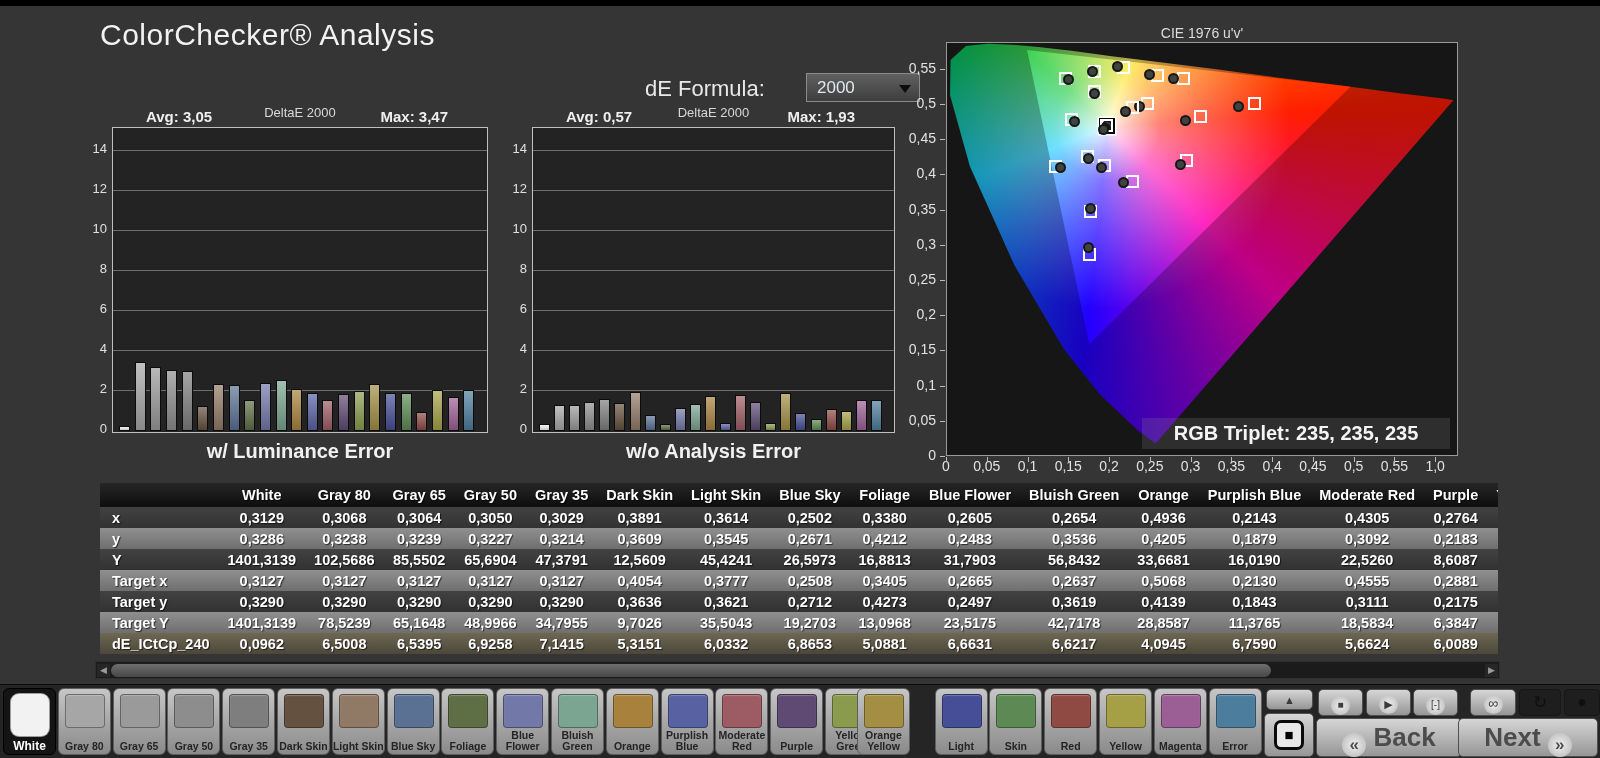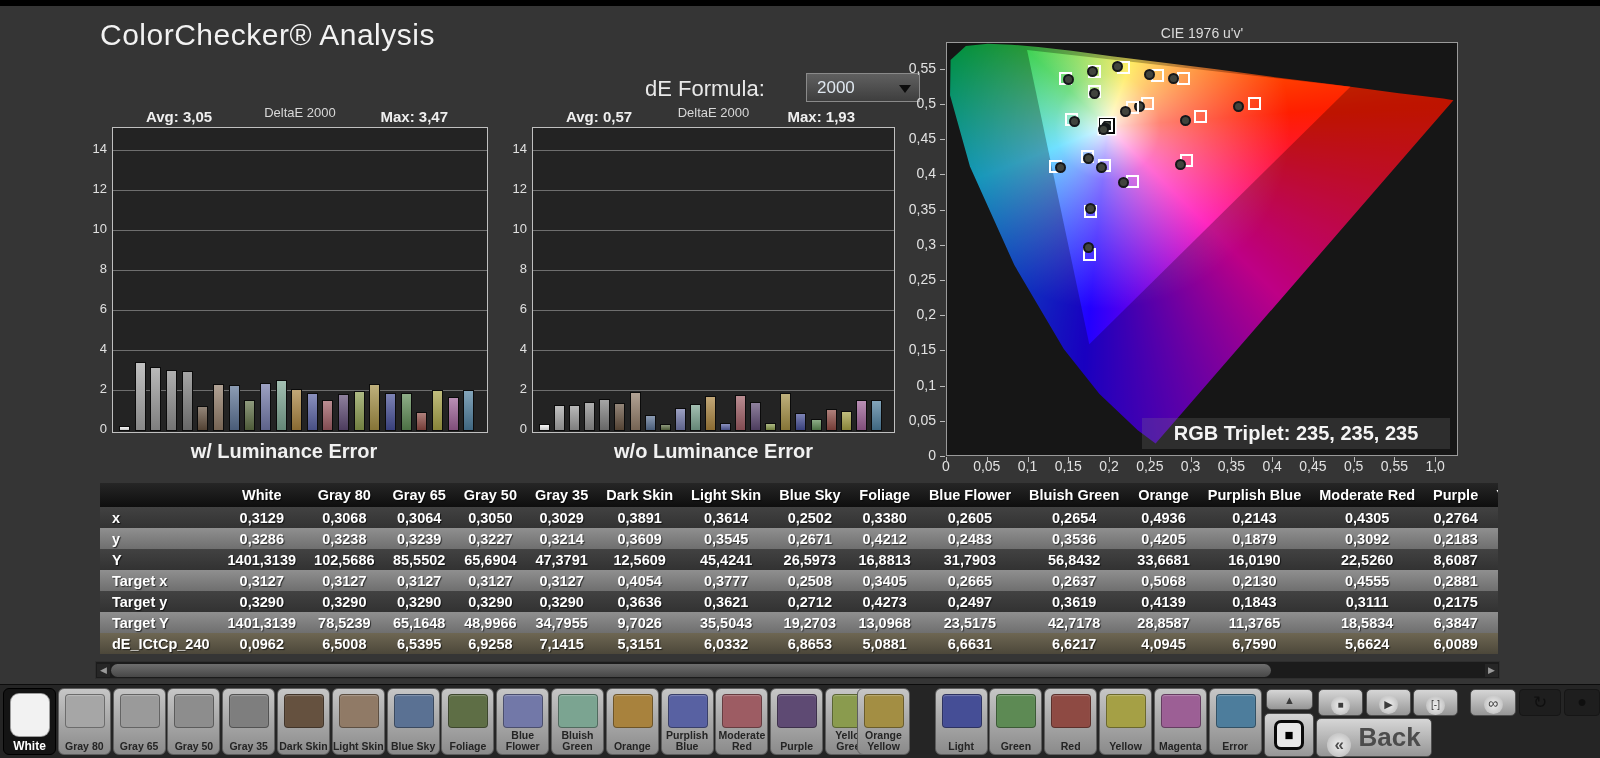--- a/index.html
+++ b/index.html
@@ -138,21 +138,21 @@
     <div class="bar" style="left: 225.13px; height: 37px; background-color: rgb(94, 74, 115);"></div>
     <div class="bar" style="left: 240.783px; height: 40px; background-color: rgb(138, 155, 78);"></div>
     <div class="bar" style="left: 256.435px; height: 47px; background-color: rgb(163, 142, 67);"></div>
     <div class="bar" style="left: 272.087px; height: 38px; background-color: rgb(69, 78, 150);"></div>
     <div class="bar" style="left: 287.739px; height: 38px; background-color: rgb(93, 138, 84);"></div>
     <div class="bar" style="left: 303.391px; height: 19px; background-color: rgb(142, 74, 67);"></div>
     <div class="bar" style="left: 319.043px; height: 41px; background-color: rgb(165, 160, 69);"></div>
     <div class="bar" style="left: 334.696px; height: 34px; background-color: rgb(156, 95, 149);"></div>
     <div class="bar" style="left: 350.348px; height: 41px; background-color: rgb(77, 125, 156);"></div>
   </div>
-<div class="chart-caption" style="left:96px;top:440px;width:376px;">w/ Luminance Error</div>
+<div class="chart-caption" style="left:112px;top:440px;width:376px;">w/ Luminance Error</div>
 
 <div class="abs chart-stats" style="left:532px;top:108px;width:363px;">
   <span class="avg">Avg: 0,57</span>
   <span class="formula">DeltaE 2000</span>
   <span class="max">Max: 1,93</span>
 </div>
 <div class="plot" id="plot2" style="left:532px;top:127px;width:363px;height:306px;">
     <div class="ytick" style="left: -34px; top: 293px;">0</div>
     <div class="gridline" style="top: 262px;"></div>
     <div class="ytick" style="left: -34px; top: 253px;">2</div>
@@ -185,21 +185,21 @@
     <div class="bar" style="left: 217.217px; height: 29px; background-color: rgb(94, 74, 115);"></div>
     <div class="bar" style="left: 232.304px; height: 8px; background-color: rgb(138, 155, 78);"></div>
     <div class="bar" style="left: 247.391px; height: 38px; background-color: rgb(163, 142, 67);"></div>
     <div class="bar" style="left: 262.478px; height: 18px; background-color: rgb(69, 78, 150);"></div>
     <div class="bar" style="left: 277.565px; height: 12px; background-color: rgb(93, 138, 84);"></div>
     <div class="bar" style="left: 292.652px; height: 22px; background-color: rgb(142, 74, 67);"></div>
     <div class="bar" style="left: 307.739px; height: 20px; background-color: rgb(165, 160, 69);"></div>
     <div class="bar" style="left: 322.826px; height: 31px; background-color: rgb(156, 95, 149);"></div>
     <div class="bar" style="left: 337.913px; height: 31px; background-color: rgb(77, 125, 156);"></div>
   </div>
-<div class="chart-caption" style="left:532px;top:440px;width:363px;">w/o Luminance Error</div>
+<div class="chart-caption" style="left:532px;top:440px;width:363px;">w/o Analysis Error</div>
 
 <div class="abs" id="cie-title">CIE 1976 u'v'</div>
 <div class="abs" id="cie-plot">
   <div class="cie-layer cie-base"></div>
   <div class="cie-layer cie-gamut"></div>
   <div id="cie-points">
       <div class="tgt" style="left: 153.288px; top: 76.2645px;"></div>
       <div class="sel-sq" style="left: 152.288px; top: 75.2645px;"></div>
       <div class="meas" style="left: 154.524px; top: 77.3943px;"></div>
       <div class="tgt" style="left: 153.288px; top: 76.2645px;"></div>
@@ -538,21 +538,21 @@
       <div class="patch-btn" style="left: 857px;">
         <div class="sw" style="background: rgb(163, 142, 67);"></div>
         <div class="lbl">Orange Yellow</div>
       </div>
       <div class="patch-btn" style="left: 934.6px;">
         <div class="sw" style="background: rgb(69, 78, 150);"></div>
         <div class="lbl">Light</div>
       </div>
       <div class="patch-btn" style="left: 989.4px;">
         <div class="sw" style="background: rgb(93, 138, 84);"></div>
-        <div class="lbl">Green</div>
+        <div class="lbl">Skin</div>
       </div>
       <div class="patch-btn" style="left: 1044.2px;">
         <div class="sw" style="background: rgb(142, 74, 67);"></div>
         <div class="lbl">Red</div>
       </div>
       <div class="patch-btn" style="left: 1099px;">
         <div class="sw" style="background: rgb(165, 160, 69);"></div>
         <div class="lbl">Yellow</div>
       </div>
       <div class="patch-btn" style="left: 1153.8px;">
@@ -570,17 +570,21 @@
     <span style="display:inline-block;margin-top:6px;width:30px;height:30px;border:3px solid #0a0a0a;border-radius:7px;background:#e8e8e8;line-height:24px;font-size:15px;color:#000;">■</span>
   </div>
 
   <div class="ctl" style="left:1318px;top:4px;width:45px;height:27px;line-height:25px;"><span class="cir" style="width:19px;height:19px;line-height:18px;font-size:10px;">■</span></div>
   <div class="ctl" style="left:1366px;top:4px;width:45px;height:27px;line-height:25px;"><span class="cir" style="width:19px;height:19px;line-height:18px;font-size:11px;">▶</span></div>
   <div class="ctl" style="left:1413px;top:4px;width:45px;height:27px;line-height:25px;"><span class="cir" style="width:19px;height:19px;line-height:17px;font-size:10px;">[-]</span></div>
   <div class="ctl" style="left:1470px;top:4px;width:46px;height:27px;line-height:25px;"><span class="cir" style="width:19px;height:19px;line-height:17px;font-size:14px;">∞</span></div>
   <div class="ctl-dark" style="left:1519px;top:4px;width:42px;height:27px;line-height:25px;font-size:17px;"><span>↻</span></div>
   <div class="ctl-dark" style="left:1564px;top:4px;width:36px;height:27px;line-height:24px;font-size:16px;"><span>●</span></div>
 
-  <div class="ctl" id="btn-back" style="left:1316px;top:33px;width:116px;">
+  <div class="ctl" id="btn-back" style="left:1316px;top:33px;width:146px;">
     <span class="cir">«</span>
     <span>Back</span>
   </div>
+  <div class="ctl" id="btn-next" style="left:1458px;top:33px;width:140px;">
+    <span>Next</span>
+    <span class="cir">»</span>
+  </div>
 </div>
 
 </body></html>

